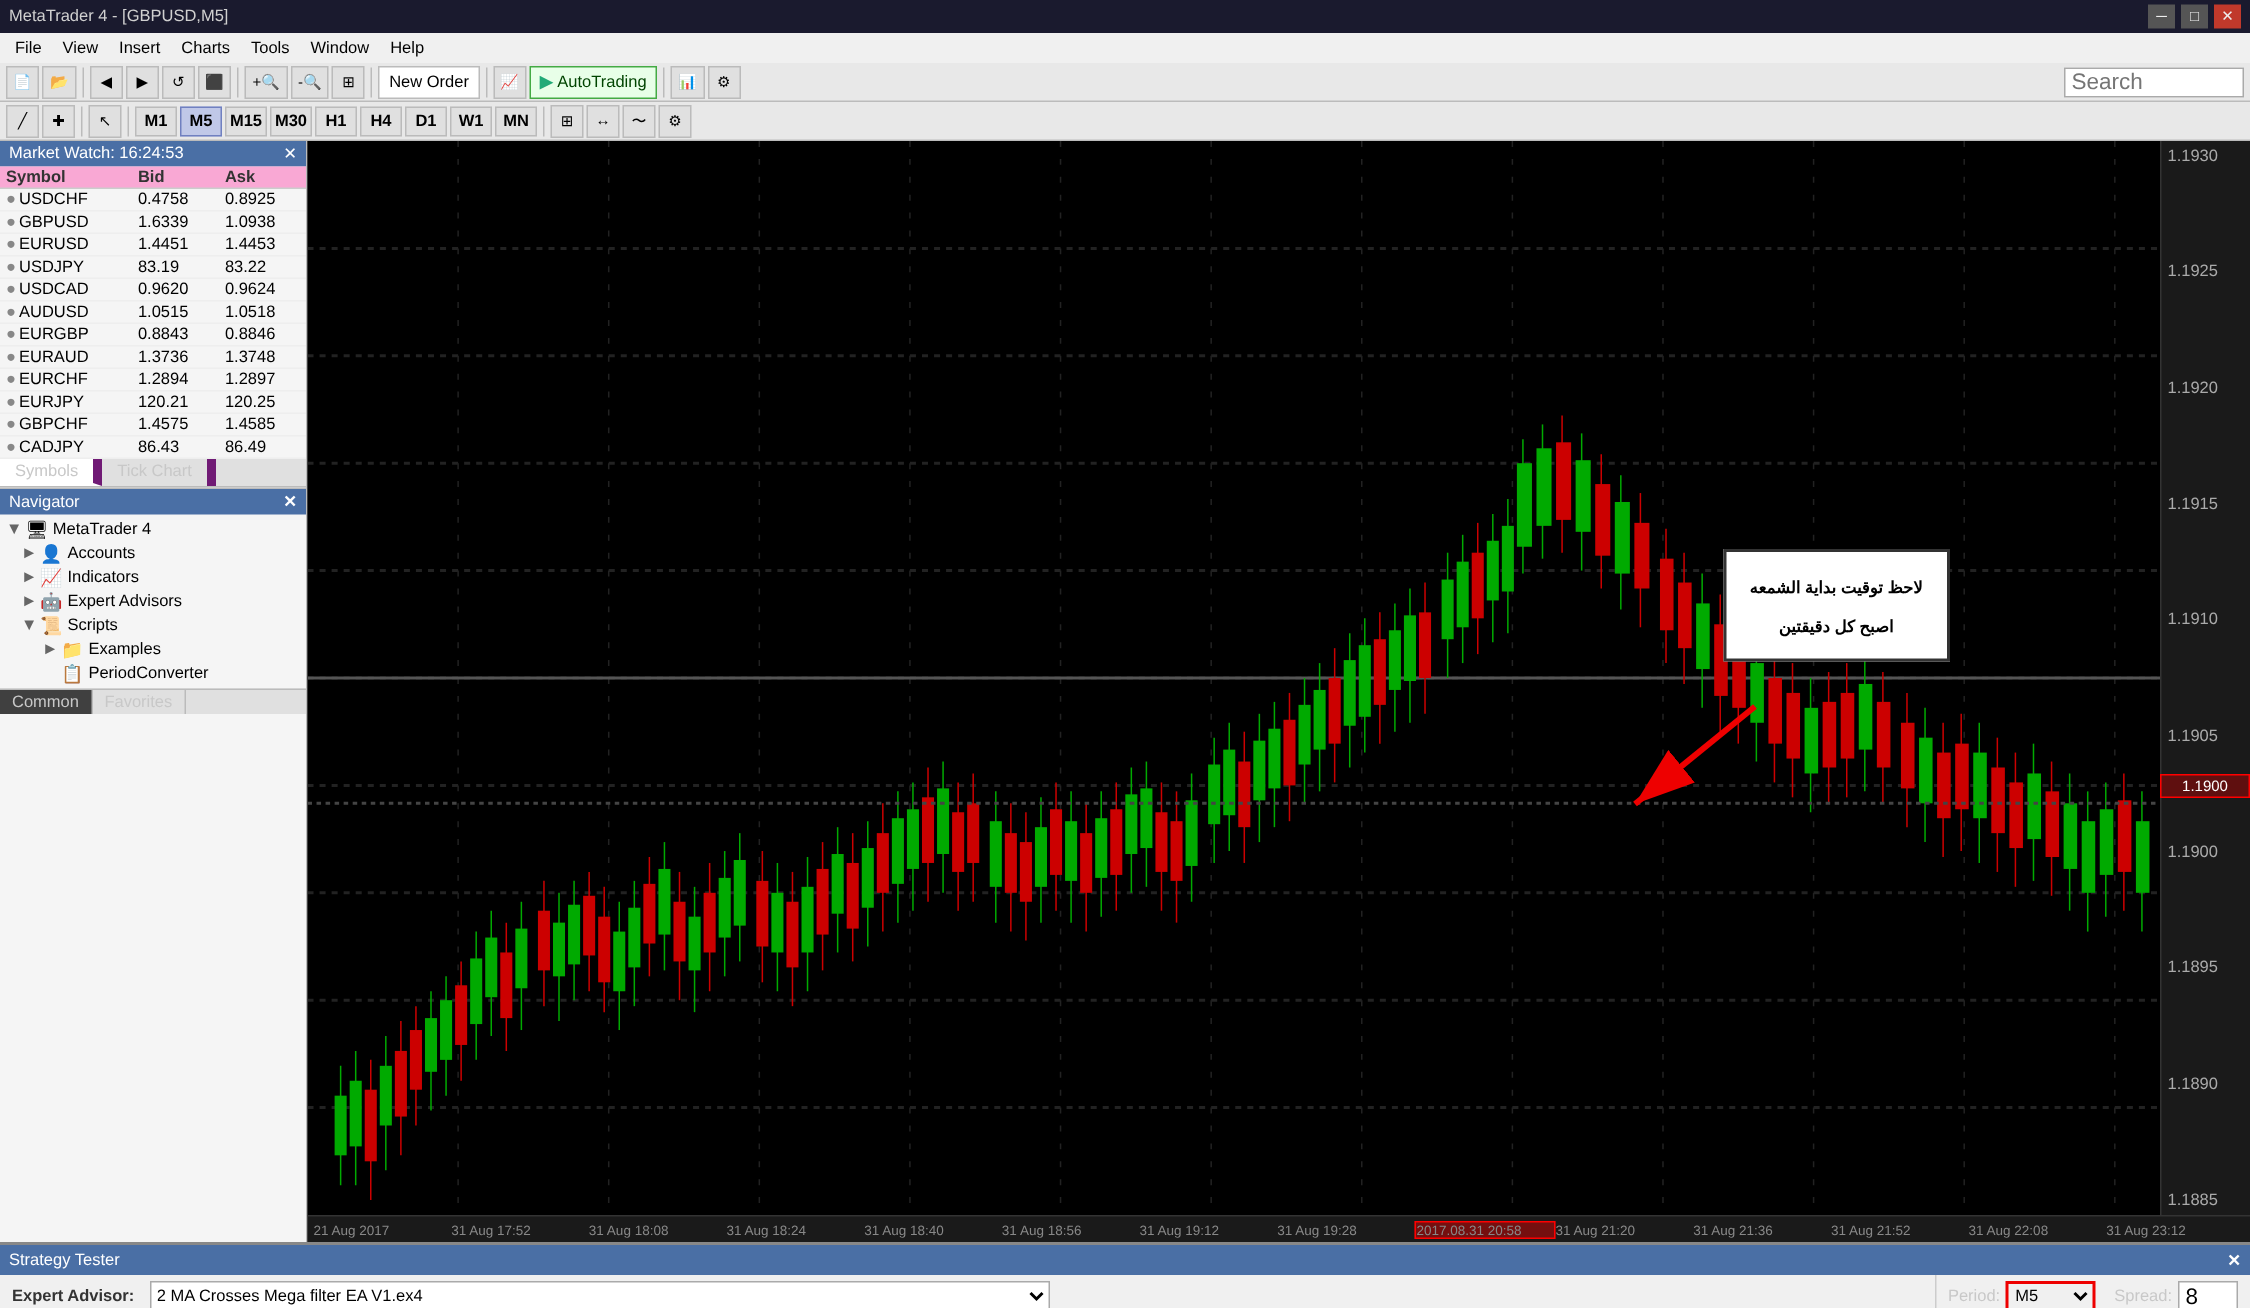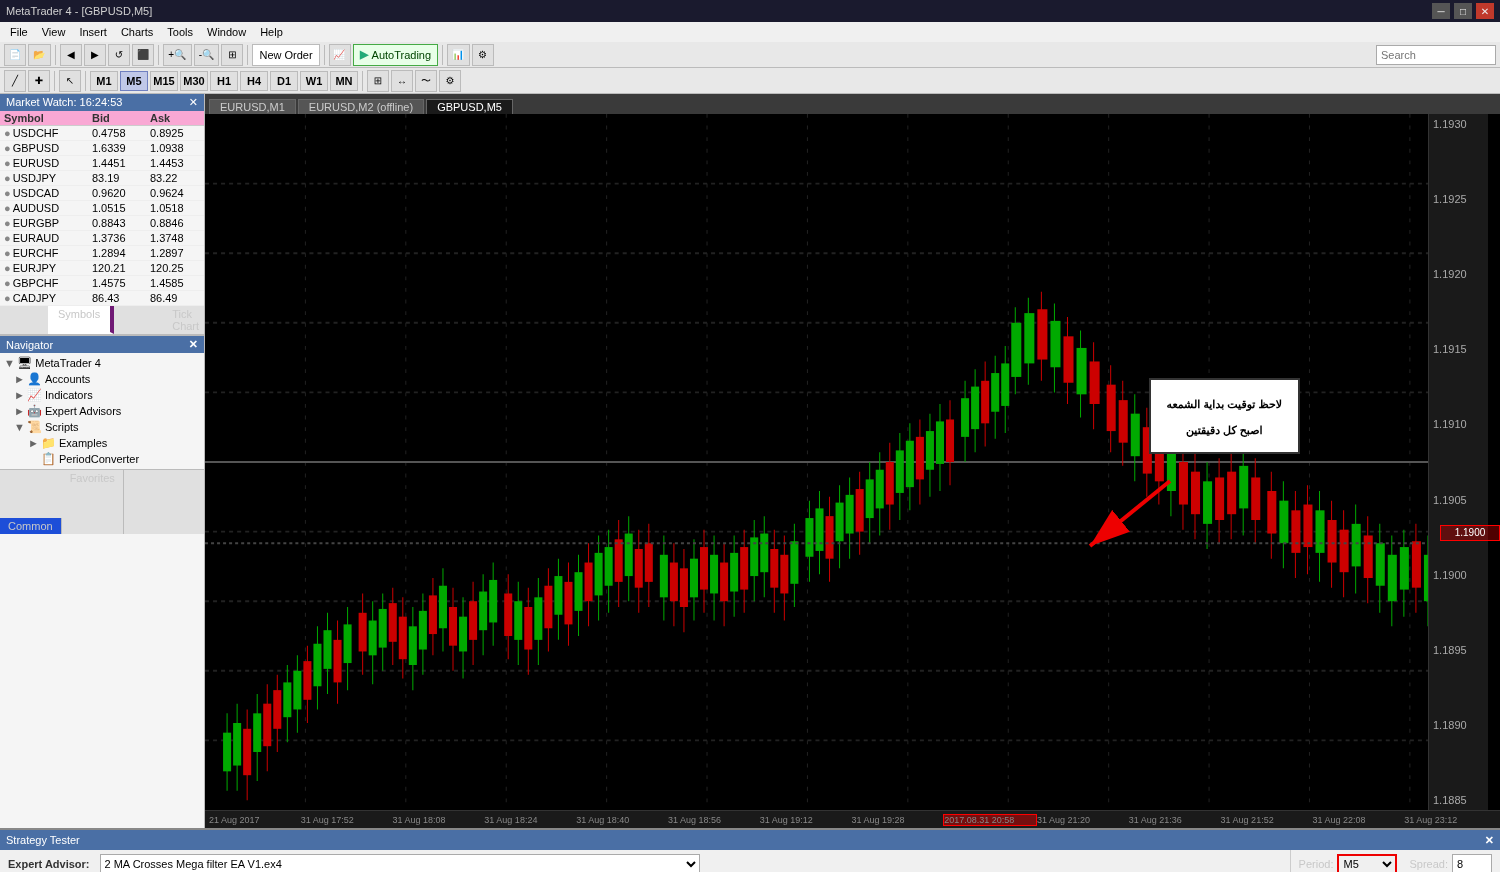--- a/index.html
+++ b/index.html
@@ -151,22 +151,21 @@
     .ask-cell { color: #000; }
     .mw-tabs {
       display: flex;
       background: #e0e0e0;
       border-bottom: 1px solid #bbb;
     }
     .mw-tab {
       padding: 2px 10px;
       cursor: pointer;
       font-size: 11px;
-      border-right: 4px solid #701a75;
-      margin-left: 48px;
+      border-right: 6px solid #701a75;
     }
     .mw-tab.active { background: #fff; border-bottom: 2px solid #fff; }
 
     
     #navigator {
       flex: 1;
       overflow: auto;
     }
     #nav-header {
       background: #4a6fa5;
@@ -193,21 +192,21 @@
       display: flex;
       background: #e0e0e0;
       border-top: 1px solid #bbb;
     }
     .nav-tab {
       padding: 2px 8px;
       cursor: pointer;
       font-size: 11px;
       border-right: 1px solid #bbb;
     }
-    .nav-tab.active { background: #1d4ed8; margin-top: 48px; }
+    .nav-tab.active { background: #404040; }
 
     
     #chart-area {
       flex: 1;
       background: #000;
       display: flex;
       flex-direction: column;
       position: relative;
       overflow: hidden;
     }
@@ -237,21 +236,21 @@
       border-bottom: 1px solid #333;
     }
     #chart-canvas {
       flex: 1;
       background: #000;
       position: relative;
       overflow: hidden;
     }
     #price-scale {
       position: absolute;
-      right: 12px;
+      right: 0;
       top: 0;
       bottom: 0;
       width: 60px;
       background: #1a1a1a;
       border-left: 1px solid #333;
       display: flex;
       flex-direction: column;
       justify-content: space-between;
       padding: 4px 4px;
       font-size: 10px;
@@ -323,21 +322,21 @@
       display: flex;
       align-items: center;
       margin-bottom: 4px;
       gap: 4px;
     }
     .st-input {
       height: 20px;
       border: 1px solid #aaa;
       background: #fff;
       padding: 0 4px;
-      font-size: 11px;
+      font-size: 15px;
     }
     .st-select {
       height: 20px;
       border: 1px solid #aaa;
       background: #fff;
       font-size: 11px;
     }
     #st-right-btns {
       display: flex;
       flex-direction: column;
@@ -559,25 +558,20 @@
         </div>
       </div>
       <div class="nav-tabs">
         <div class="nav-tab active">Common</div>
         <div class="nav-tab">Favorites</div>
       </div>
     </div>
   </div>
 
   <div id="chart-area">
-    <div id="chart-tabs">
-      <div class="chart-tab">EURUSD,M1</div>
-      <div class="chart-tab">EURUSD,M2 (offline)</div>
-      <div class="chart-tab active">GBPUSD,M5</div>
-    </div>
     <div id="chart-canvas">
 
       <svg id="chart-svg" viewBox="0 0 1230 360" preserveAspectRatio="none">
 
         <line x1="0" y1="36" x2="1230" y2="36" stroke="#222" stroke-width="1" stroke-dasharray="4,4"></line>
         <line x1="0" y1="72" x2="1230" y2="72" stroke="#222" stroke-width="1" stroke-dasharray="4,4"></line>
         <line x1="0" y1="108" x2="1230" y2="108" stroke="#222" stroke-width="1" stroke-dasharray="4,4"></line>
         <line x1="0" y1="144" x2="1230" y2="144" stroke="#222" stroke-width="1" stroke-dasharray="4,4"></line>
         <line x1="0" y1="180" x2="1230" y2="180" stroke="#222" stroke-width="1" stroke-dasharray="4,4"></line>
         <line x1="0" y1="216" x2="1230" y2="216" stroke="#222" stroke-width="1" stroke-dasharray="4,4"></line>

